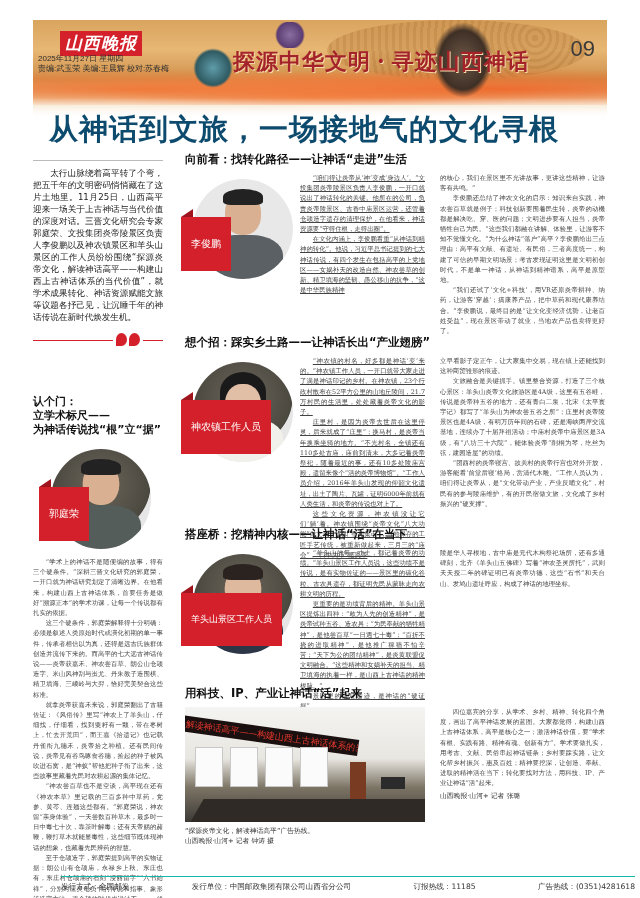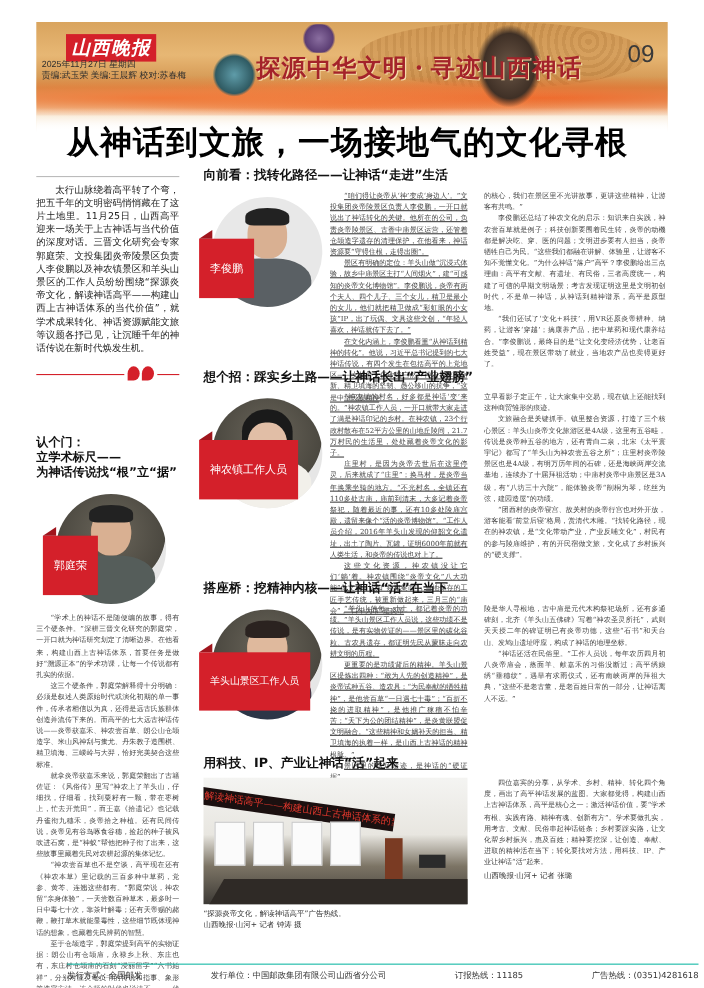--- a/index.html
+++ b/index.html
@@ -25,22 +25,22 @@
   .issue-info { position: absolute; left: 5px; top: 34px; font-family: Liberation Sans, sans-serif; font-size: 8px; color: #2d2d2d; line-height: 10px; }
   .banner-title { position: absolute; left: 200px; top: 27px; font-family: "DejaVu Serif", serif; font-weight: bold; font-size: 22px; color: #a4232a; letter-spacing: 1px; text-shadow: 1px 1px 0 #f5d9a8; }
   .banner-title .sep { margin: 0 6px; }
   .page-num { position: absolute; right: 12px; top: 16px; font-family: "Liberation Sans", sans-serif; font-size: 22px; color: #3a3a3a; }
   .figure { position: absolute; border-radius: 40% 40% 10% 10%; }
   .fig1 { left: 160px; top: 28px; width: 40px; height: 40px; background: radial-gradient(circle, #5f9ca9 0%, #2f5a62 60%, rgba(0,0,0,0) 70%); }
   .fig2 { left: 240px; top: 2px; width: 34px; height: 26px; background: radial-gradient(circle, #8a6ea0 0%, #5b3d73 60%, rgba(0,0,0,0) 70%); }
   .fig3 { left: 400px; top: 2px; width: 60px; height: 76px; background: radial-gradient(ellipse, #6b5646 0%, #3f3026 55%, rgba(0,0,0,0) 70%); }
 
   
-  .headline { position: absolute; left: 36px; top: 110px; width: 560px; text-align: center;
-    font-family: "DejaVu Sans", sans-serif; font-weight: bold; font-size: 29px; color: #000000; letter-spacing: 1px; }
+  .headline { position: absolute; left: 24px; top: 110px; width: 560px; text-align: center;
+    font-family: "DejaVu Sans", sans-serif; font-weight: bold; font-size: 29px; color: #0c4a6e; letter-spacing: 1px; }
 
   
   .col-left { position: absolute; left: 33px; top: 160px; width: 130px; }
   .rule-top { height: 1px; background: #bbb; margin-bottom: 6px; }
   .lead { font-family: "DejaVu Sans", sans-serif; font-size: 8.6px; line-height: 12px; color: #222; text-indent: 2em; text-align: justify; }
   .quote-divider { position: relative; height: 14px; margin-top: 10px; }
   .quote-divider .line { position: absolute; top: 7px; left: 0; width: 130px; height: 1px; background: #d4202a; }
   .quote-divider .dots { position: absolute; left: 80px; top: 0; background: #fff; padding: 0 3px; display: flex; gap: 2px; }
   .quote-divider .dot { width: 11px; height: 13px; background: #d4202a; border-radius: 50% 50% 50% 0; }
 
@@ -161,21 +161,20 @@
         <div class="portrait">
             <div class="body"></div>
             <div class="head"></div>
             <div class="hair"></div>
           </div>
         <div class="name-tag">李俊鹏</div>
       </div>
     </div>
     <div class="body-text text-col-a">
       <p>“咱们得让炎帝从‘神’变成‘身边人’。”文投集团炎帝陵景区负责人李俊鹏，一开口就说出了神话转化的关键。他所在的公司，负责炎帝陵景区、古香中庙景区运营，还管着仓颉造字遗存的清理保护，在他看来，神话资源要“守得住根，走得出圈”。</p>
-      <p>景区有明确的定位：羊头山做“沉浸式体验，故乡中庙景区主打“人间烟火”，建“可感知的炎帝文化博物馆”。李俊鹏说，炎帝有两个夫人、四个儿子、三个女儿，精卫是最小的女儿，他们就把精卫做成“彩虹眼的小女孩”IP，出了玩偶、文具这些文创，“年轻人喜欢，神话就传下去了。”</p>
       <p>在文化内涵上，李俊鹏看重“从神话到精神的转化”。他说，习近平总书记提到的七大神话传说，有四个发生在包括高平的上党地区——女娲补天的改造自然、神农尝草的创新、精卫填海的坚韧、愚公移山的抗争，“这是中华民族精神</p>
     </div>
     <div class="body-text text-col-b full">
       <p style="text-indent:0">的核心，我们在景区里不光讲故事，更讲这些精神，让游客有共鸣。”</p>
       <p>李俊鹏还总结了神农文化的启示：知识来自实践，神农尝百草就是例子；科技创新要围着民生转，炎帝的动機都是解决吃、穿、医的问题；文明进步要有人担当，炎帝牺牲自己为民。“这些我们都融在讲解、体验里，让游客不知不觉懂文化。”为什么神话“落户”高平？李俊鹏给出三点理由：高平有文献、有遗址、有民俗，三者高度统一，构建了可信的早期文明场景；考古发现证明这里是文明初创时代，不是单一神话，从神话到精神谱系，高平是原型地。</p>
       <p>“我们还试了‘文化+科技’，用VR还原炎帝耕种、纳药，让游客‘穿越’；搞康养产品，把中草药和现代康养结合。”李俊鹏说，最终目的是“让文化变经济优势，让老百姓受益”，现在景区带动了就业，当地农产品也卖得更好了。</p>
     </div>
   </div>
 </div>
 
@@ -193,21 +192,21 @@
       </div>
     </div>
     <div class="body-text text-col-a">
       <p>“神农镇的村名，好多都是神话‘变’来的。”神农镇工作人员，一开口就带大家走进了满是神话印记的乡村。在神农镇，23个行政村散布在52平方公里的山地丘陵间，21.7万村民的生活里，处处藏着炎帝文化的影子。</p>
       <p>庄里村，是因为炎帝去世后在这里停灵，后来就成了“庄里”；换马村，是炎帝当年换乘坐骑的地方。“不光村名，全镇还有110多处古庙，庙前到清末，大多记着炎帝祭祀，随着最近的事，还有10多处陵庙宫殿，遗留来像个“活的炎帝博物馆”。“工作人员介绍，2016年羊头山发现的仰韶文化遗址，出土了陶片、瓦罐，证明6000年前就有人类生活，和炎帝的传说也对上了。</p>
       <p>这些文化资源，神农镇没让它们‘躺’着。神农镇围绕“炎帝文化”八大功能”做文章，比如“祭祀集市”，当地保存的工匠手艺传统，被重新做起来，三月三的“庙会”，“口中为市”是炎帝</p>
     </div>
     <div class="body-text text-col-b full">
       <p style="text-indent:0">立早看影子定正午，让大家集中交易，现在镇上还能找到这种商贸雏形的痕迹。</p>
       <p>文旅融合是关键抓手。镇里整合资源，打造了三个核心景区：羊头山炎帝文化旅游区是4A级，这里有五谷畦，传说是炎帝种五谷的地方，还有青白二泉，北宋《太平寰宇记》都写了“羊头山为神农尝五谷之所”；庄里村炎帝陵景区也是4A级，有明万历年间的石碑，还是海峡两岸交流基地，连续办了十届拜祖活动；中庙村炎帝中庙景区是3A级，有“八坊三十六院”，能体验炎帝“削桐为琴，纥丝为弦，建园造屋”的功绩。</p>
-      <p>“团西村的炎帝寝宫、故关村的炎帝行宫也对外开放，游客能看‘前堂后寝’格局，赏清代木雕。“找转化路径，现在的神农镇，是“文化带动产业，产业反哺文化”，村民有的参与陵庙维护，有的开民宿做文旅，文化成了乡村振兴的“硬支撑”。</p>
+      <p>“团西村的炎帝寝宫、故关村的炎帝行宫也对外开放，游客能看‘前堂后寝’格局，赏清代木雕。“工作人员认为，咱们得让炎帝从，是“文化带动产业，产业反哺文化”，村民有的参与陵庙维护，有的开民宿做文旅，文化成了乡村振兴的“硬支撑”。</p>
     </div>
   </div>
 </div>
 
 <div class="section" style="top: 527px;">
   <div class="sec-title">搭座桥：挖精神内核——让神话“活”在当下</div>
   <div class="row">
     <div class="photo-col">
       <div class="portrait-wrap p-yt" style="margin: 6px 0 0 8px;">
         <div class="portrait">
@@ -218,21 +217,20 @@
         <div class="name-tag" style="font-size:9px;">羊头山景区工作人员</div>
       </div>
     </div>
     <div class="body-text text-col-a">
       <p>“羊头山的每一寸土，都记着炎帝的功绩。”羊头山景区工作人员说，这些功绩不是传说，是有实物佐证的——景区里的碳化谷粒、古农具遗存，都证明先民从蒙昧走向农耕文明的历程。</p>
       <p>更重要的是功绩背后的精神。羊头山景区提炼出四种：“敢为人先的创造精神”，是炎帝试种五谷、造农具；“为民奉献的牺牲精神”，是他尝百草“一日遇七十毒”；“百折不挠的进取精神”，是他推广稼穑不怕辛苦；“天下为公的团结精神”，是炎黄联盟促文明融合。“这些精神和女娲补天的担当、精卫填海的执着一样，是山西上古神话的精神根脉。”</p>
       <p>景区里的遗址遗迹，是神话的“硬证据”。</p>
     </div>
     <div class="body-text text-col-b full">
       <p style="text-indent:0">陵是华人寻根地，古中庙是元代木构祭祀场所，还有多通碑刻，北齐《羊头山五佛碑》写着“神农圣灵所托”，武则天天授二年的碑证明已有炎帝功德，这些“石书”和天台山、发鸠山遗址呼应，构成了神话的地理坐标。</p>
-      <p>“神话还活在民俗里。”工作人员说，每年农历四月初八炎帝庙会，蒸面羊、献嘉禾的习俗没断过；高平绣娘绣“垂穗纹”，遇旱有求雨仪式，还有南峡两岸的拜祖大典，“这些不是老古董，是老百姓日常的一部分，让神话离人不远。”</p>
     </div>
   </div>
 </div>
 
 <div class="section" style="top: 686px;">
   <div class="sec-title">用科技、IP、产业让神话“活”起来</div>
   <div class="row">
     <div style="width:240px; flex:none;">
       <div class="meeting-photo">
         <div class="ledbar">解读神话高平——构建山西上古神话体系的当代价值”研讨会</div>

